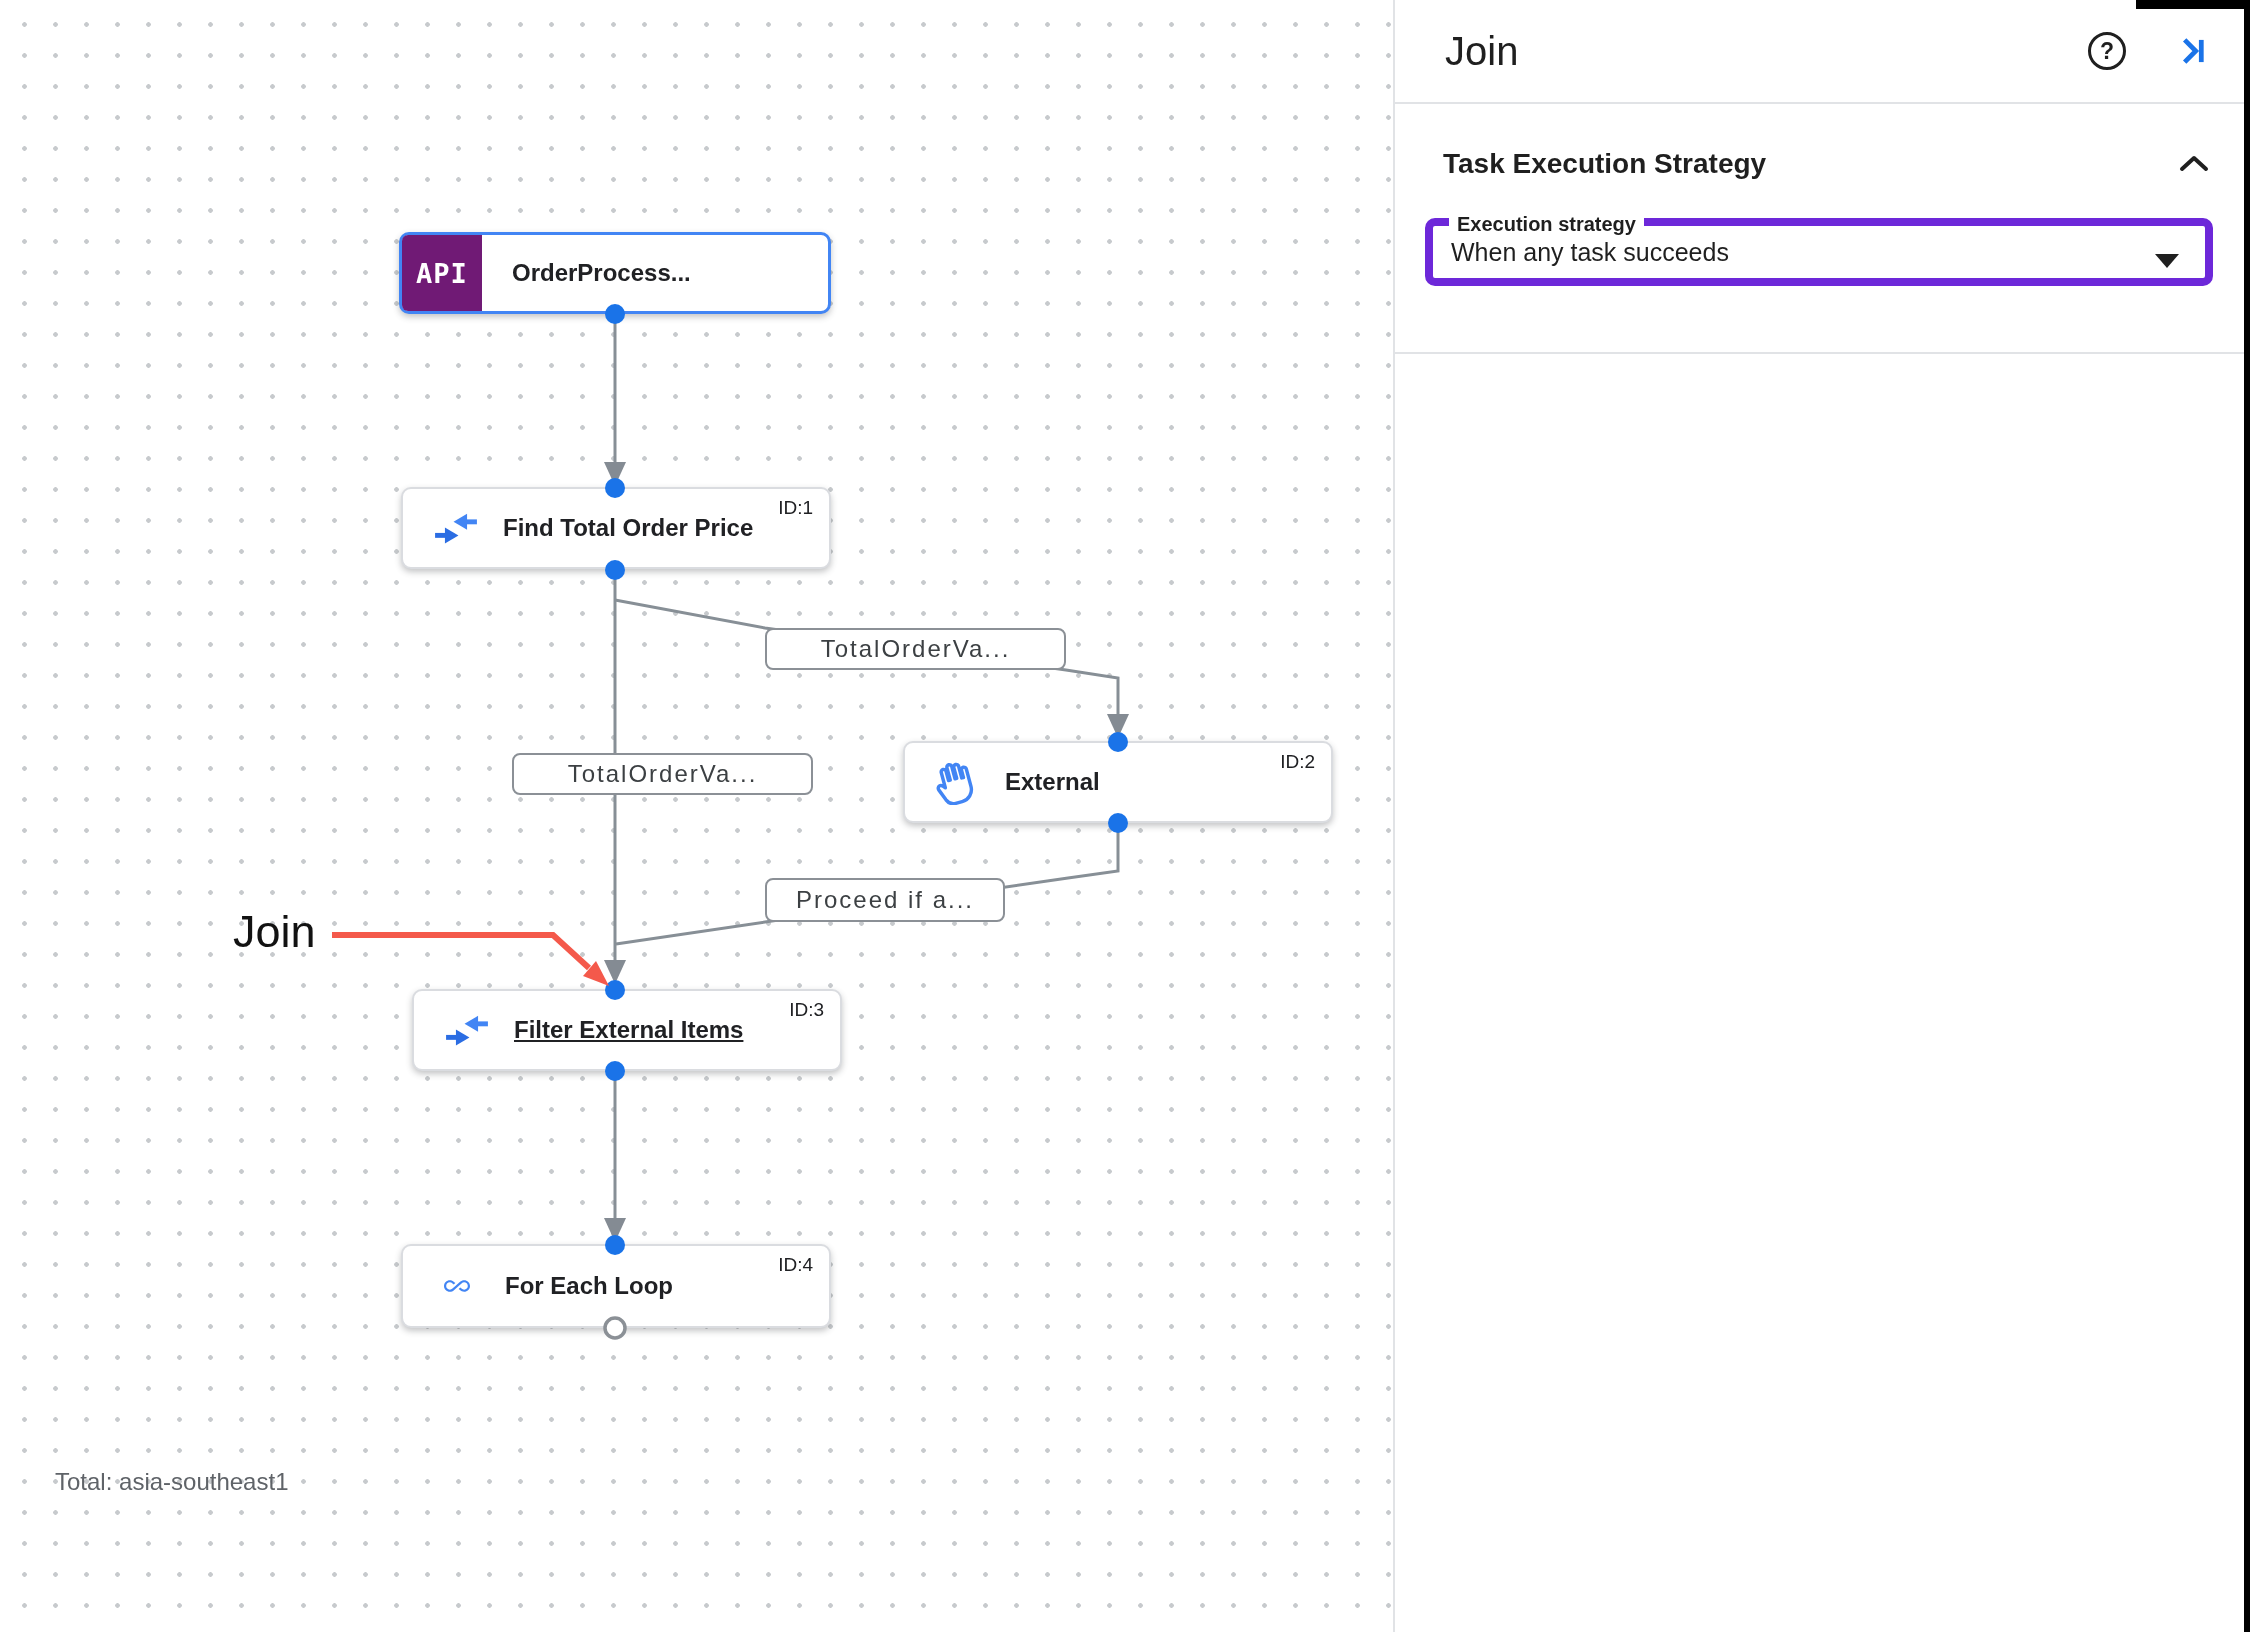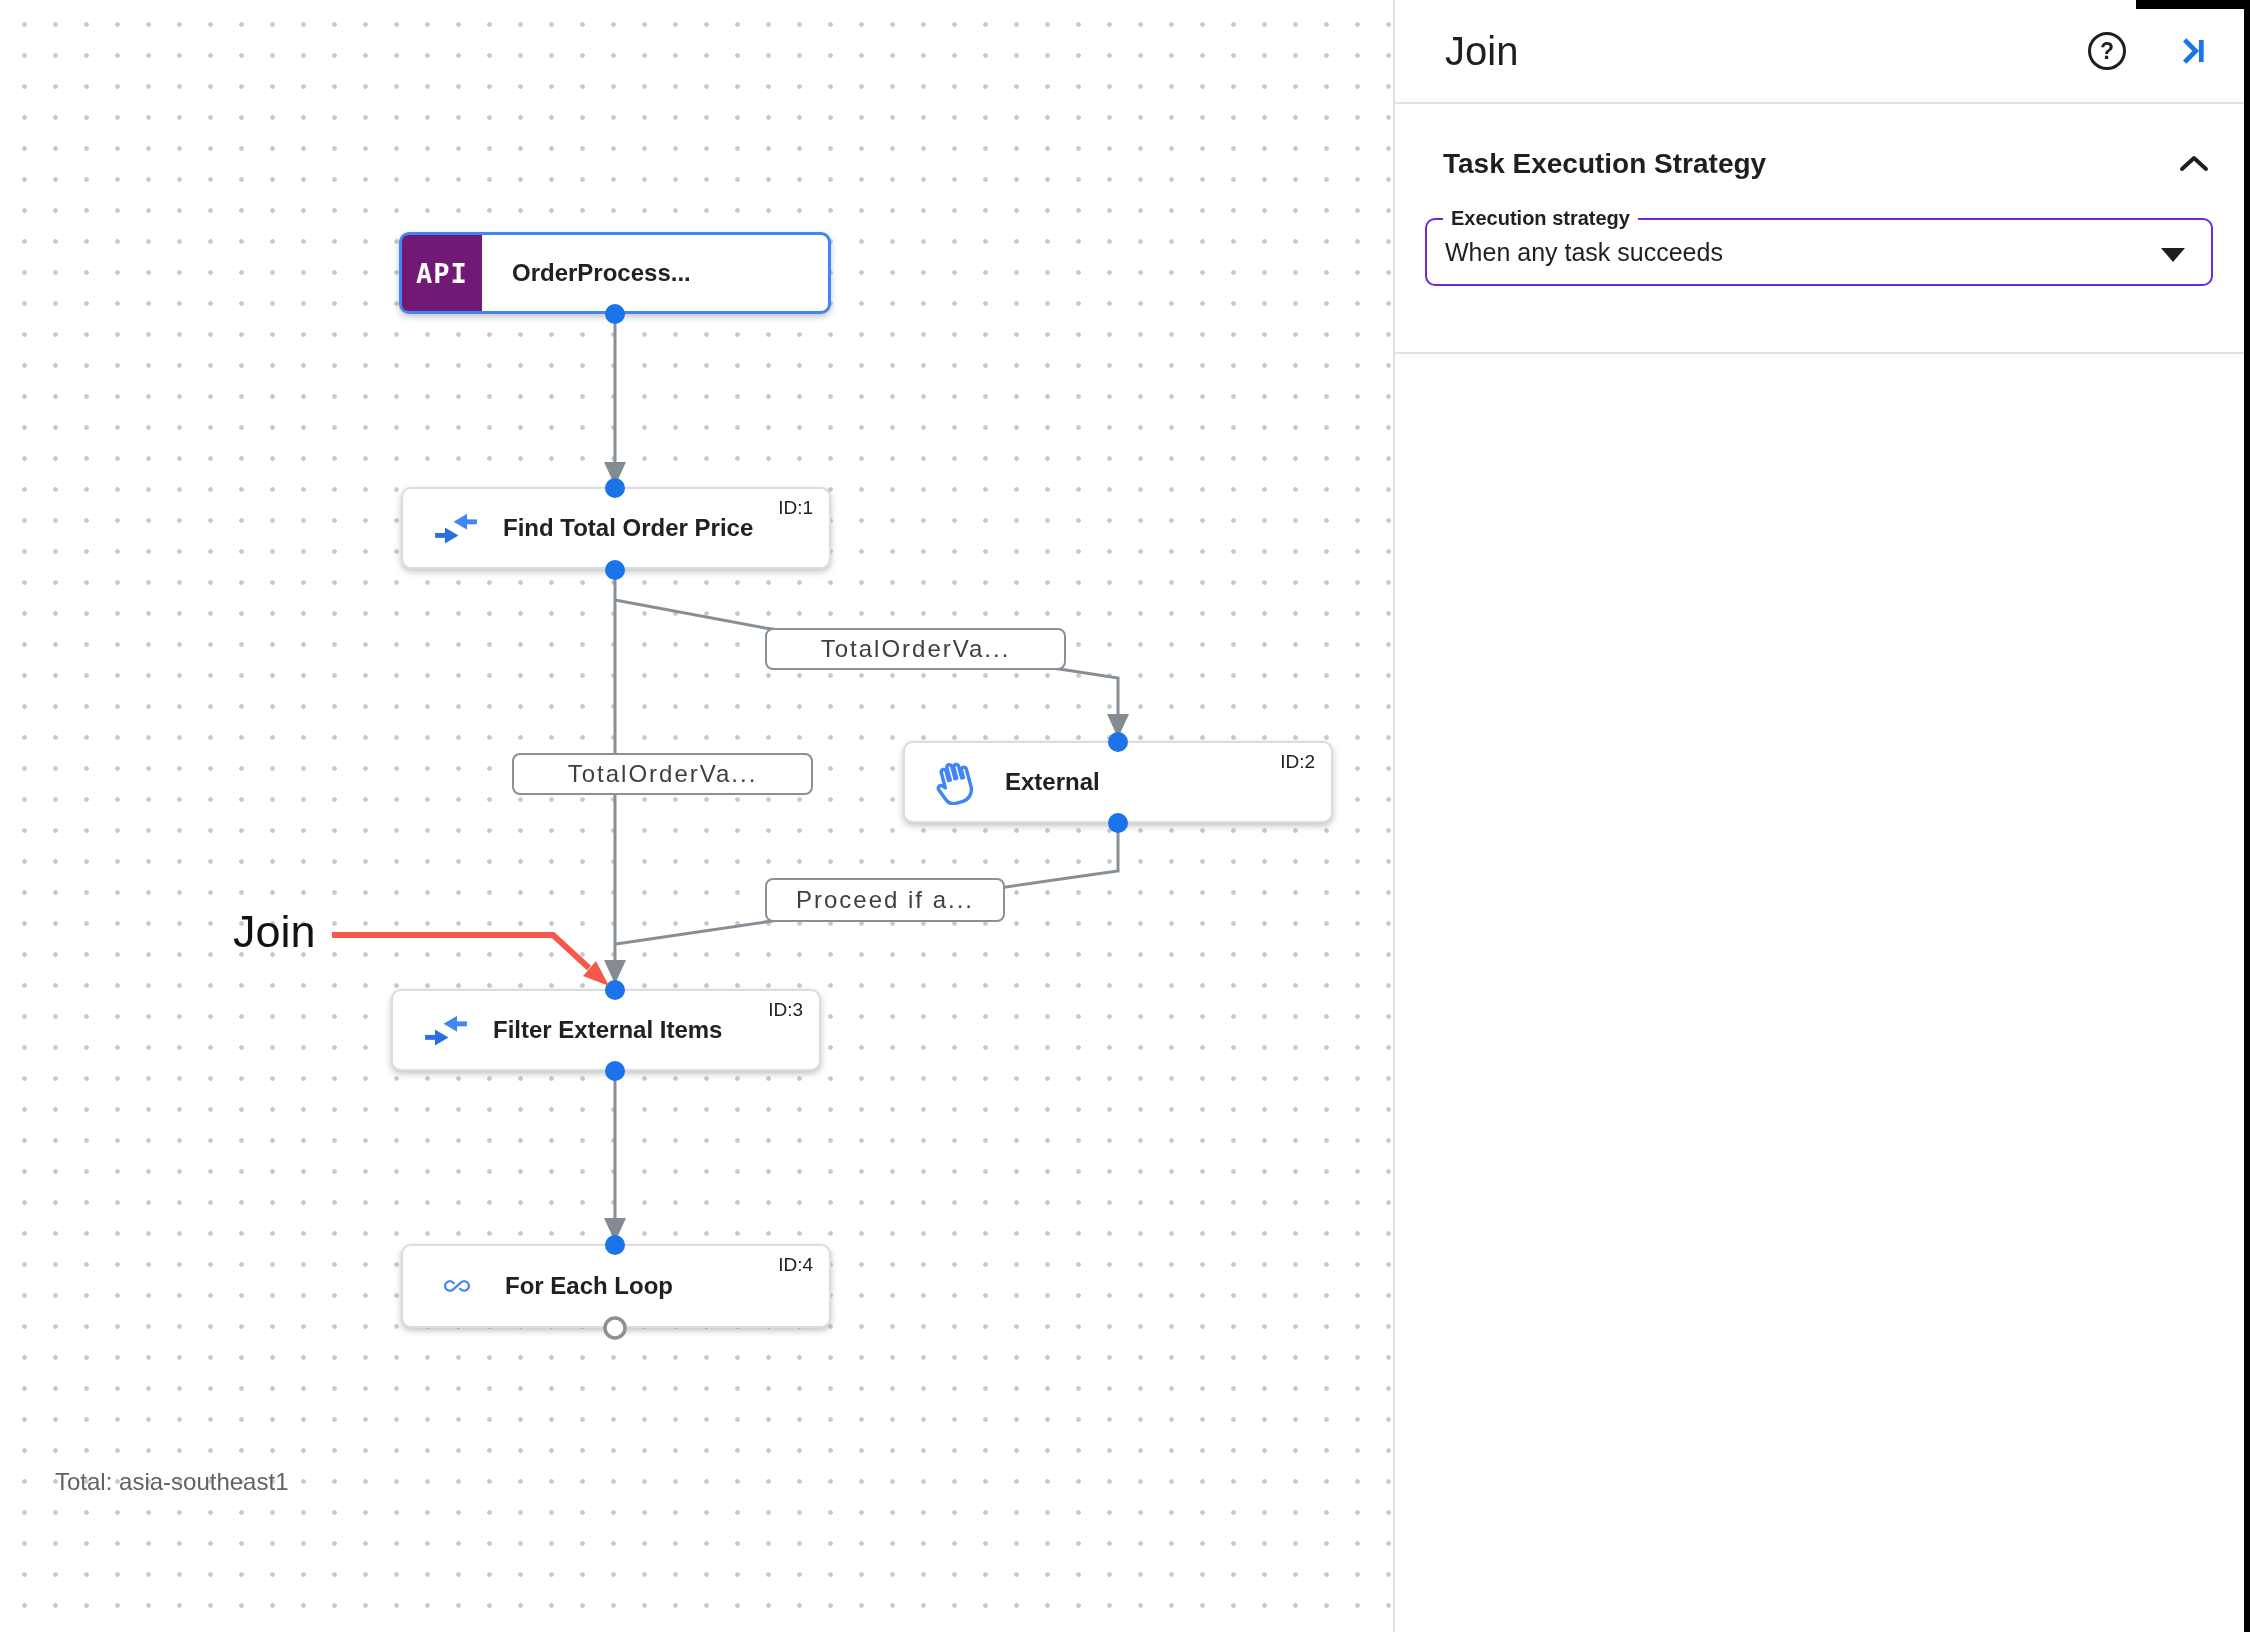--- a/index.html
+++ b/index.html
@@ -73,21 +73,21 @@
     display:flex; align-items:center; justify-content:center;
     font-size:23px; font-weight:bold; color:#1f1f1f; margin-right:46px; cursor:pointer;
   }
   .collapse-icon { cursor:pointer; display:flex; }
   .section { position:relative; padding:44px 36px 0 48px; }
   .section-head { display:flex; align-items:center; justify-content:space-between; }
   .section-title { font-size:28px; font-weight:bold; color:#1f1f1f; }
   .chev-up { margin-right:4px; cursor:pointer; display:flex; }
   .select-field {
     position:relative; margin-top:38px; margin-left:-18px;
-    width:788px; height:68px; border:2px solid #6d28d9; border-radius:10px;
+    width:788px; height:68px; border:8px solid #6d28d9; border-radius:10px;
     background:#fff; cursor:pointer;
   }
   .select-label {
     position:absolute; top:-13px; left:16px; background:#fff; padding:0 8px;
     font-size:20px; font-weight:bold; color:#1f1f1f;
   }
   .select-value {
     height:100%; display:flex; align-items:center; padding-left:18px;
     font-size:25px; color:#1f1f1f;
   }
@@ -153,21 +153,21 @@
       <svg width="46" height="46" viewBox="0 0 24 24">
         <g transform="rotate(-15 12 13)">
           <path d="M8.2 22.5 C6.2 22.5 4.6 21.3 3.8 19.4 L1.5 13.4 c-.3-.8.1-1.6.9-1.9.5-.2 1.1 0 1.5.4 l1.2 1.3 V5 c0-.7.6-1.3 1.3-1.3 .7 0 1.3.6 1.3 1.3 V10 h.9 V3.4 c0-.7.6-1.3 1.3-1.3 .7 0 1.3.6 1.3 1.3 V10 h.9 V4.2 c0-.7.6-1.3 1.3-1.3 .7 0 1.3.6 1.3 1.3 V10.5 h.9 V6.6 c0-.7.6-1.3 1.3-1.3 .7 0 1.3.6 1.3 1.3 V16 c0 3.6-2.9 6.5-6.5 6.5 Z" fill="none" stroke="#4285f4" stroke-width="1.8" stroke-linejoin="round" stroke-linecap="round"></path>
         </g>
       </svg>
     </span>
     <div class="title">External</div>
     <div class="nid">ID:2</div>
   </div>
 
-  <div class="node" style="left:391px; top:989px; width:430px; height:82px;">
+  <div class="node" style="left:412px; top:989px; width:430px; height:82px;text-decoration:underline;">
     <span class="icon-wrap">
       <svg width="46" height="32" viewBox="0 0 36 26">
         <line x1="1" y1="19" x2="11" y2="19" stroke="#2b6de3" stroke-width="4"></line>
         <polygon points="20,19 9,12.5 9,25.5" fill="#2b6de3"></polygon>
         <line x1="35" y1="8" x2="25" y2="8" stroke="#4285f4" stroke-width="4"></line>
         <polygon points="16,8 27,1.5 27,14.5" fill="#4285f4"></polygon>
       </svg>
     </span>
     <div class="title">Filter External Items</div>
     <div class="nid">ID:3</div>

